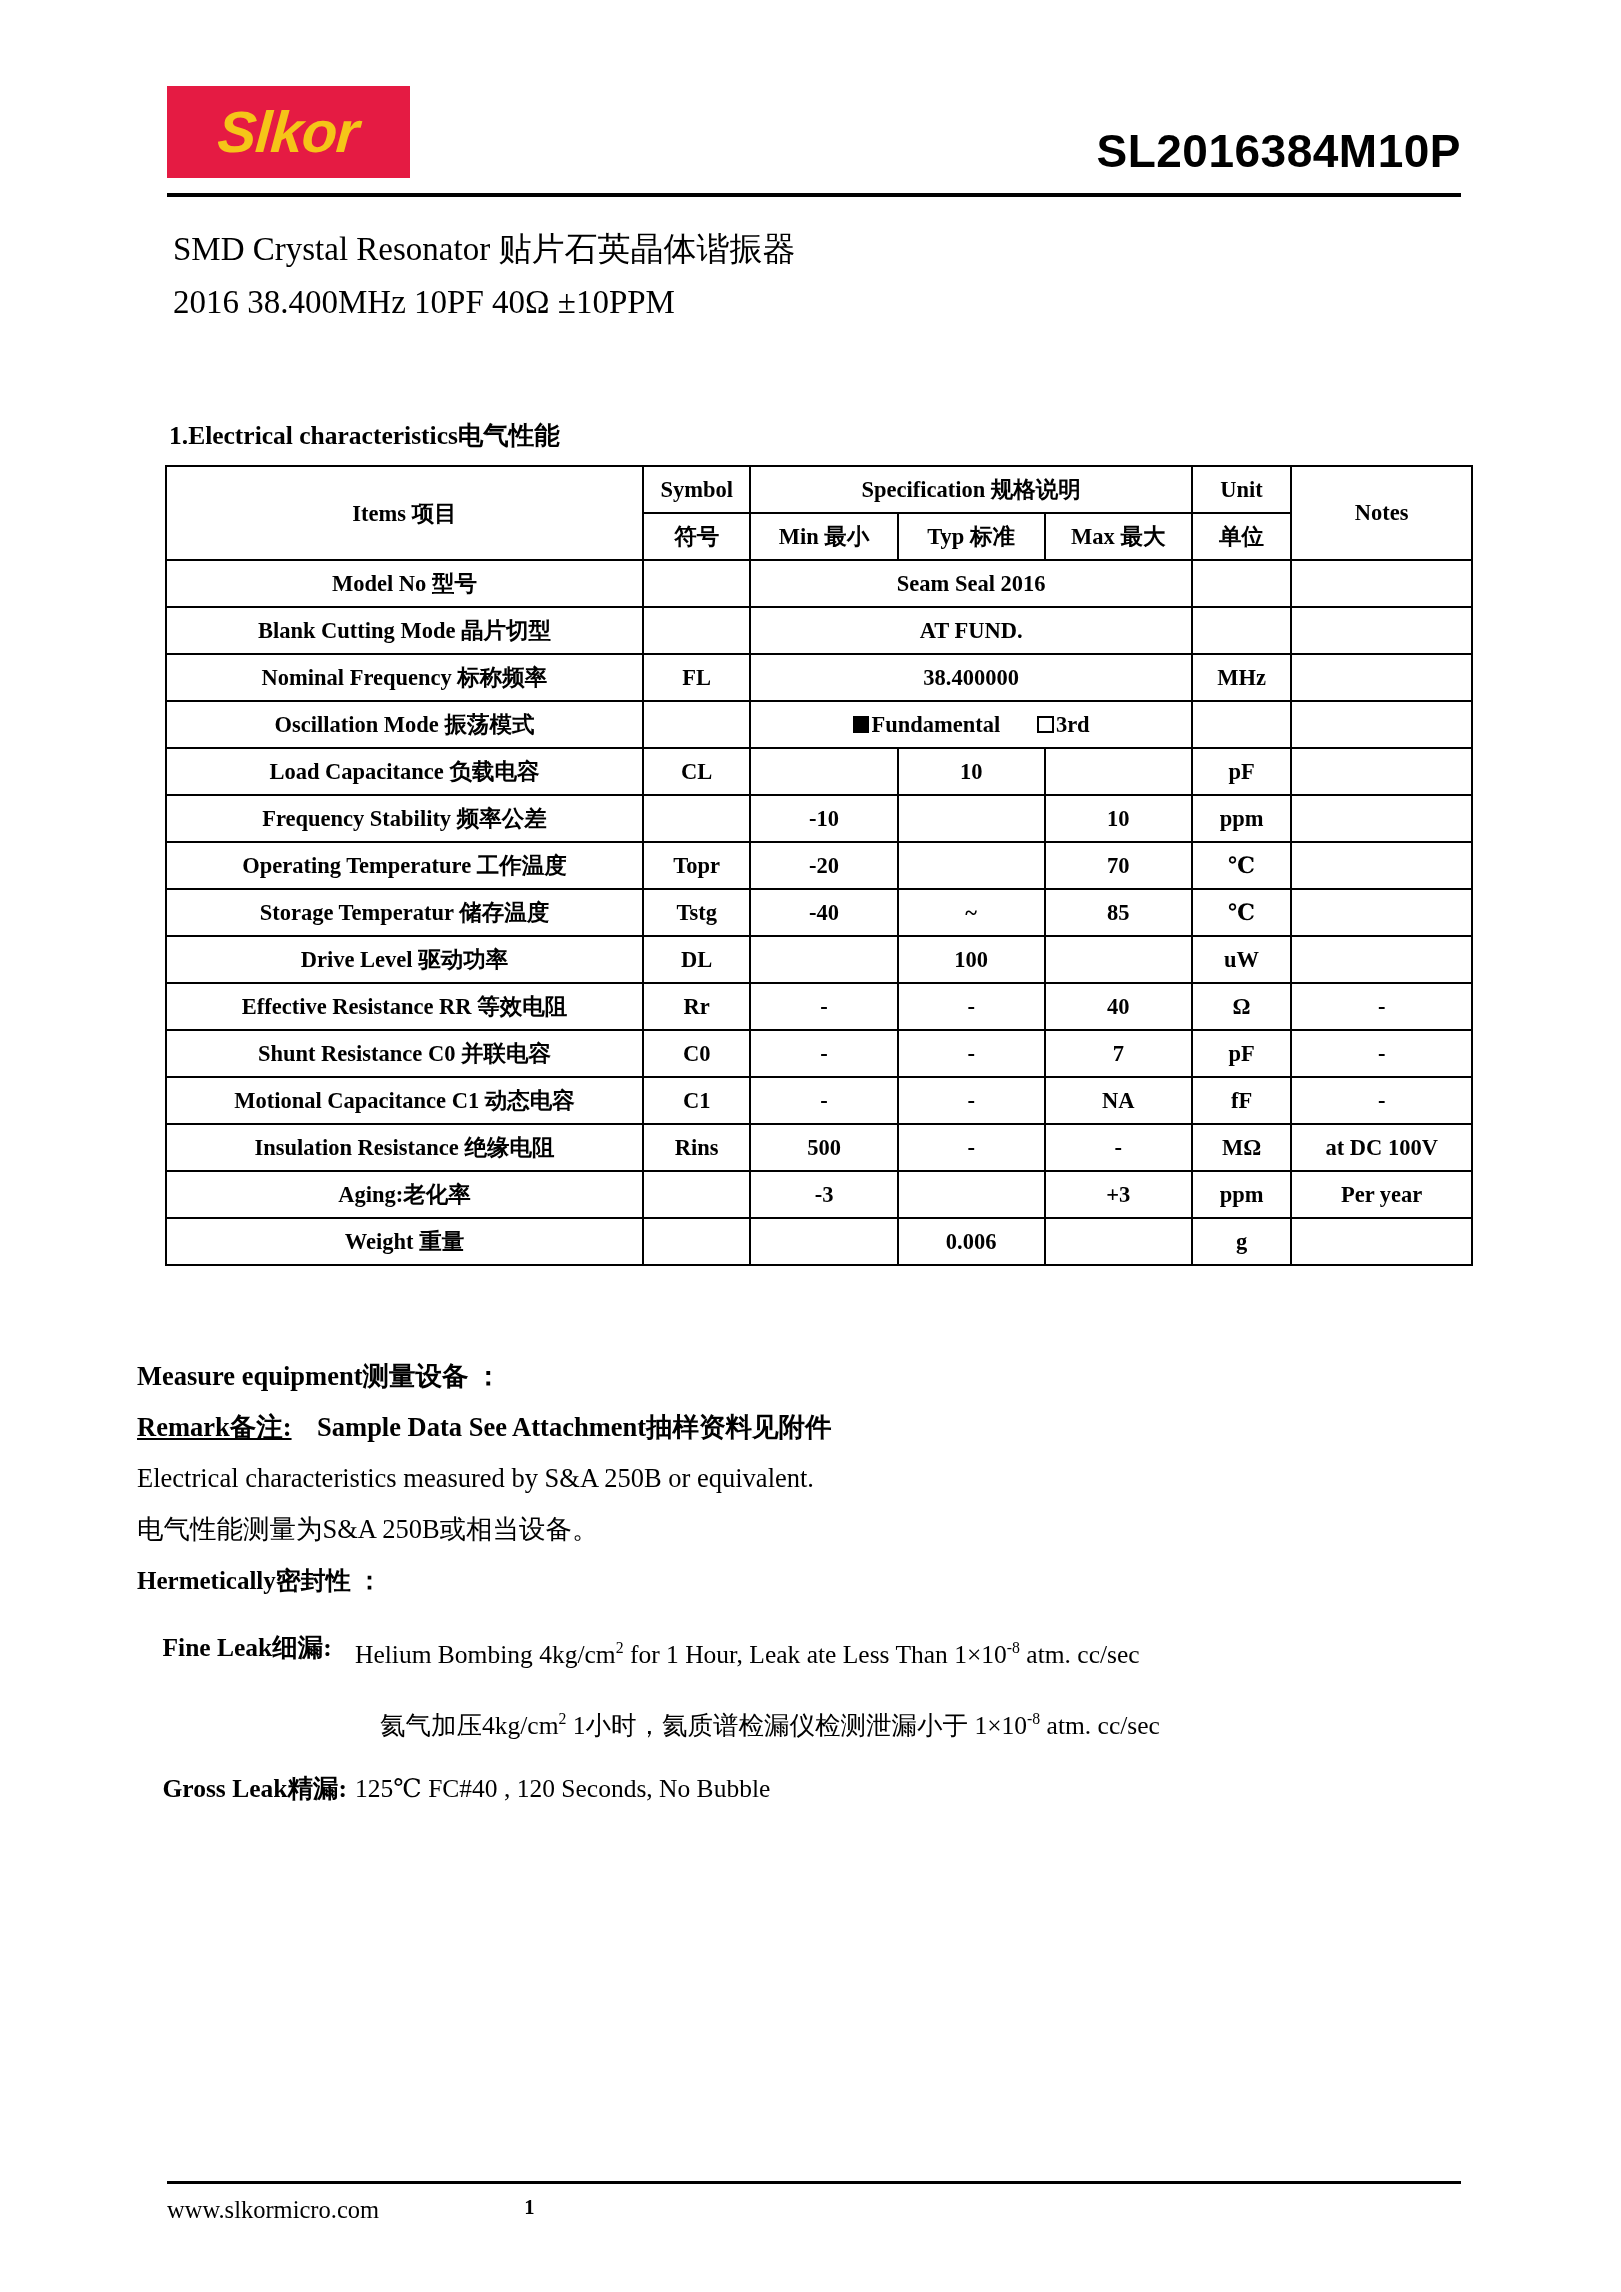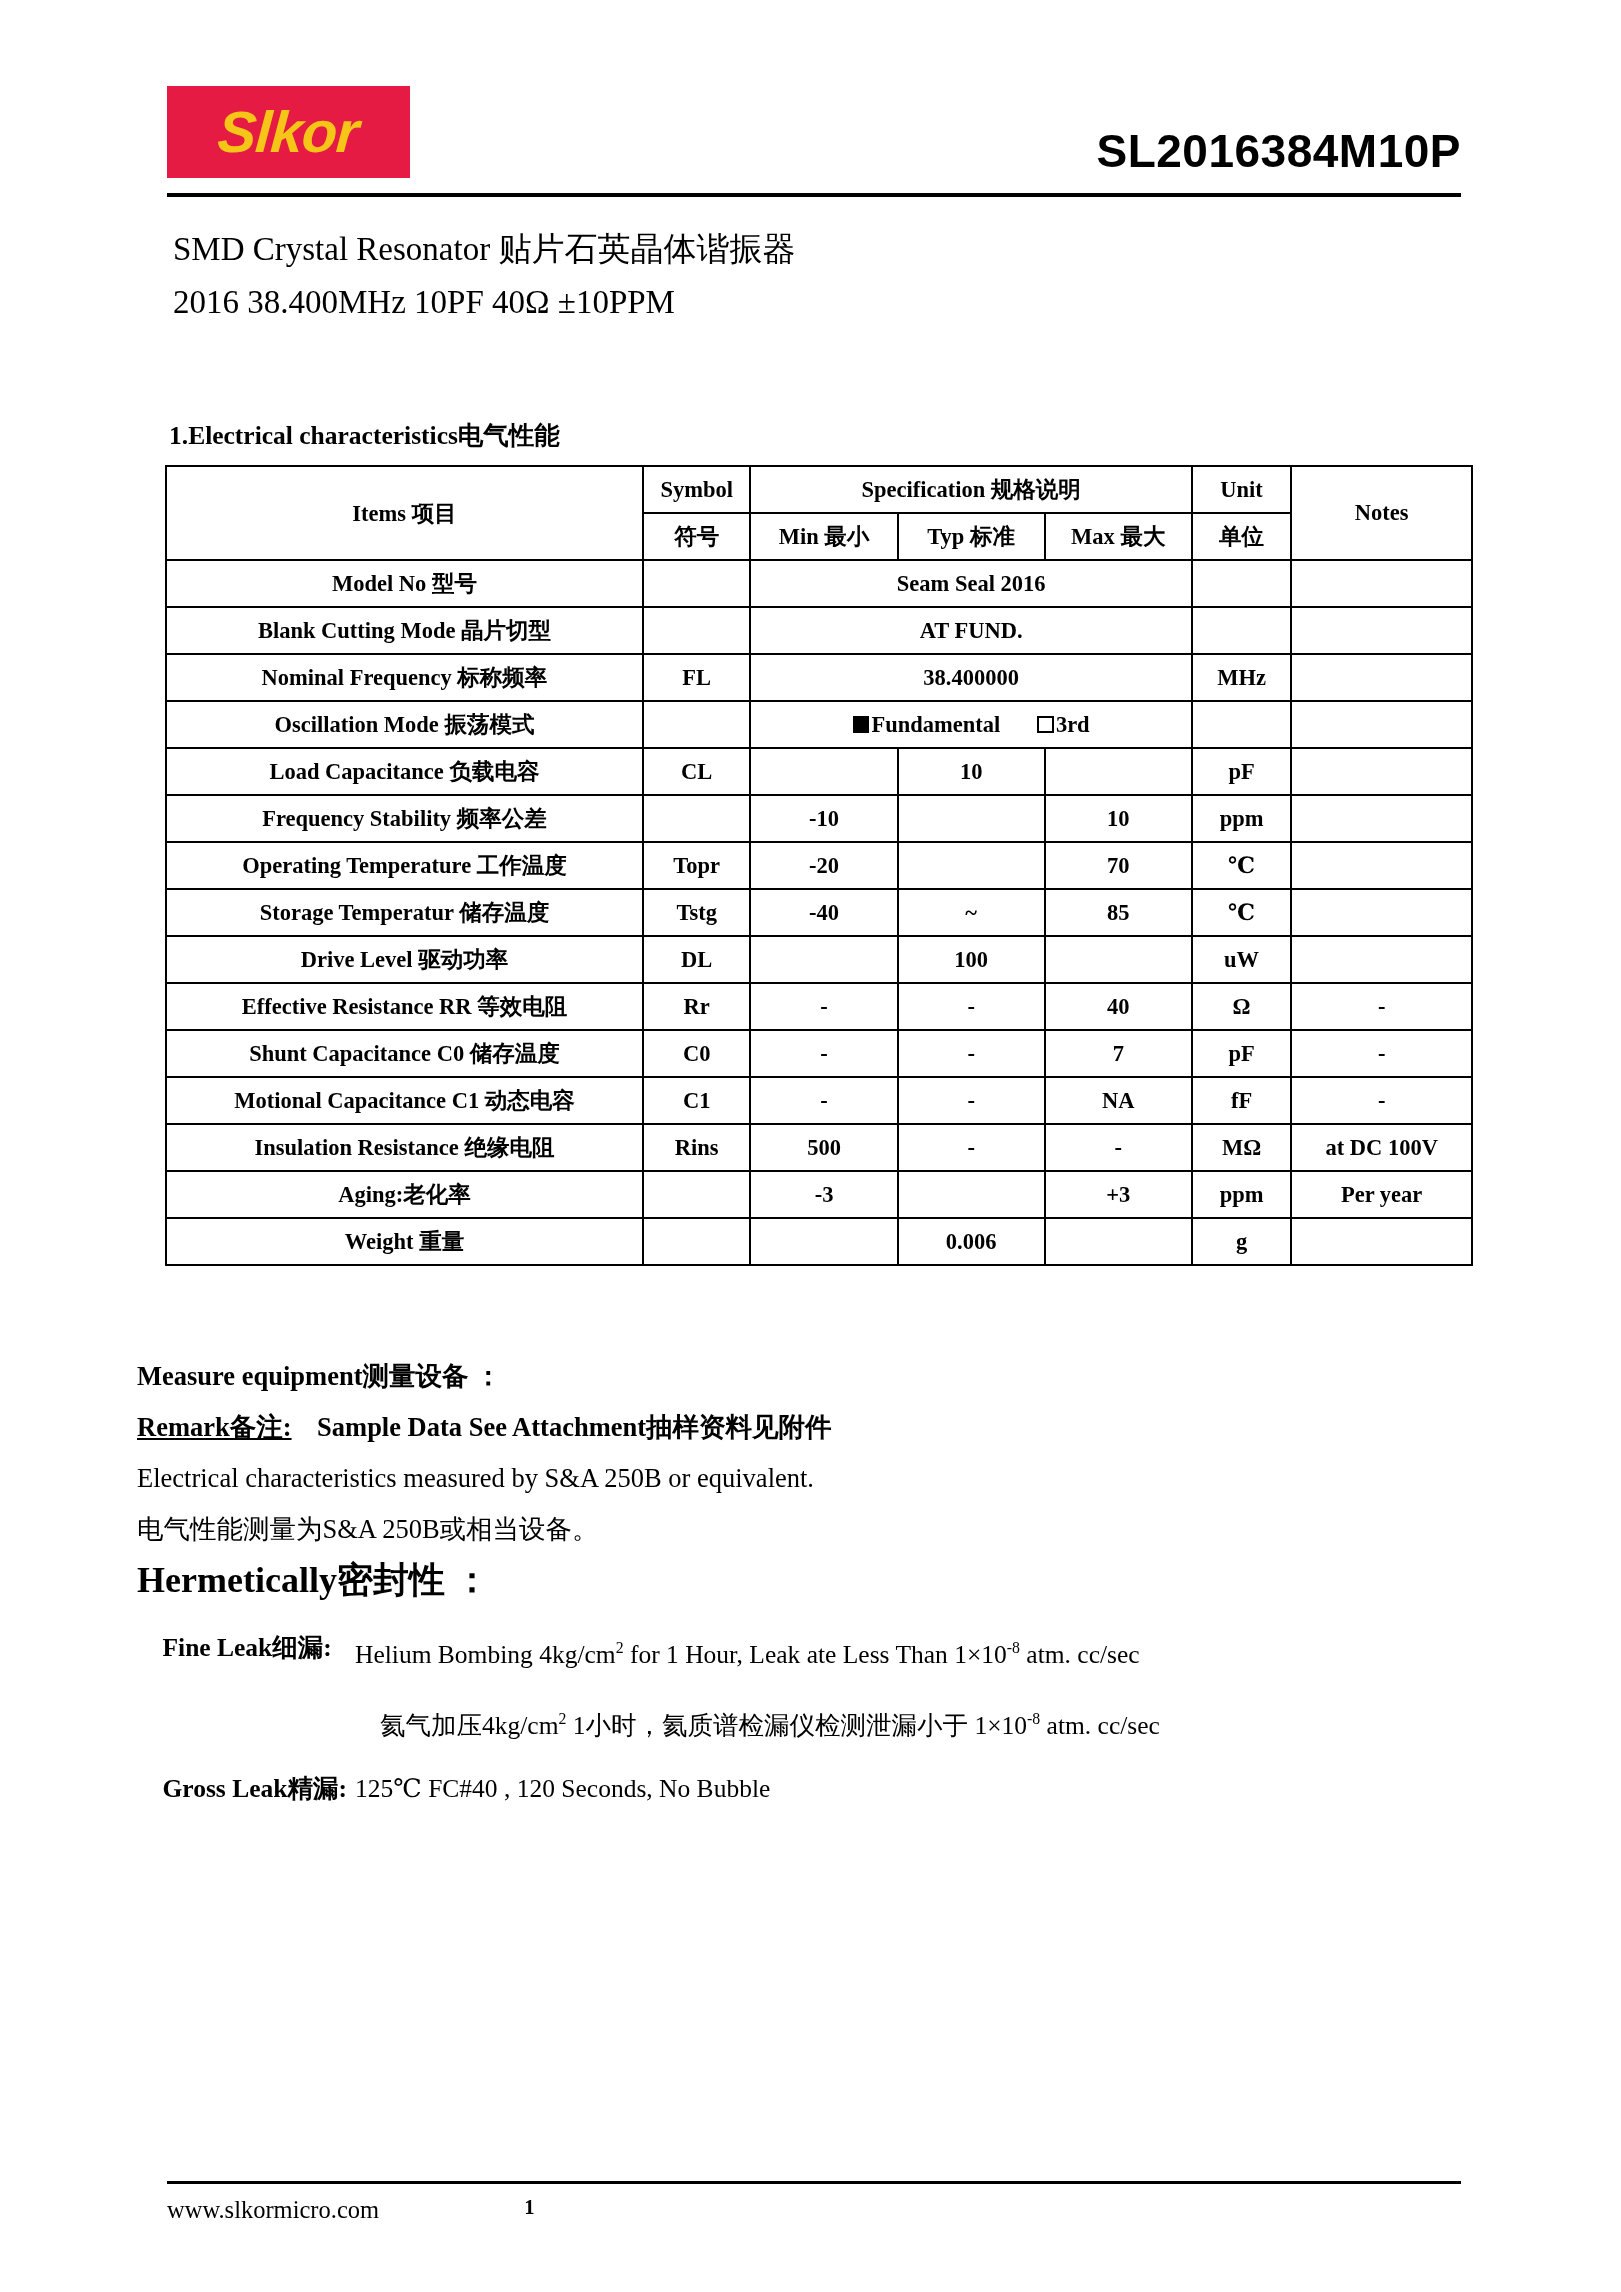--- a/index.html
+++ b/index.html
@@ -160,21 +160,21 @@
     white-space: nowrap;
   }
   .rm-bold { font-weight: bold; }
   .rm-underline {
     font-weight: bold;
     text-decoration: underline;
   }
   .rm-gap { display: inline-block; width: 25.5px; }
 
   .herm-title {
-    font-size: 36px;
+    font-size: 25px;
     line-height: 51px;
     font-weight: bold;
     white-space: nowrap;
   }
   .leak-row {
     display: flex;
     font-size: 25.5px;
     line-height: 44px;
     white-space: nowrap;
     margin-top: 20px;
@@ -346,21 +346,21 @@
           <tr>
             <td>Effective Resistance RR 等效电阻</td>
             <td>Rr</td>
             <td>-</td>
             <td>-</td>
             <td>40</td>
             <td>Ω</td>
             <td>-</td>
           </tr>
           <tr>
-            <td>Shunt Capacitance C0 储存温度</td>
+            <td>Shunt Resistance C0 并联电容</td>
             <td>C0</td>
             <td>-</td>
             <td>-</td>
             <td>7</td>
             <td>pF</td>
             <td>-</td>
           </tr>
           <tr>
             <td>Motional Capacitance C1 动态电容</td>
             <td>C1</td>

